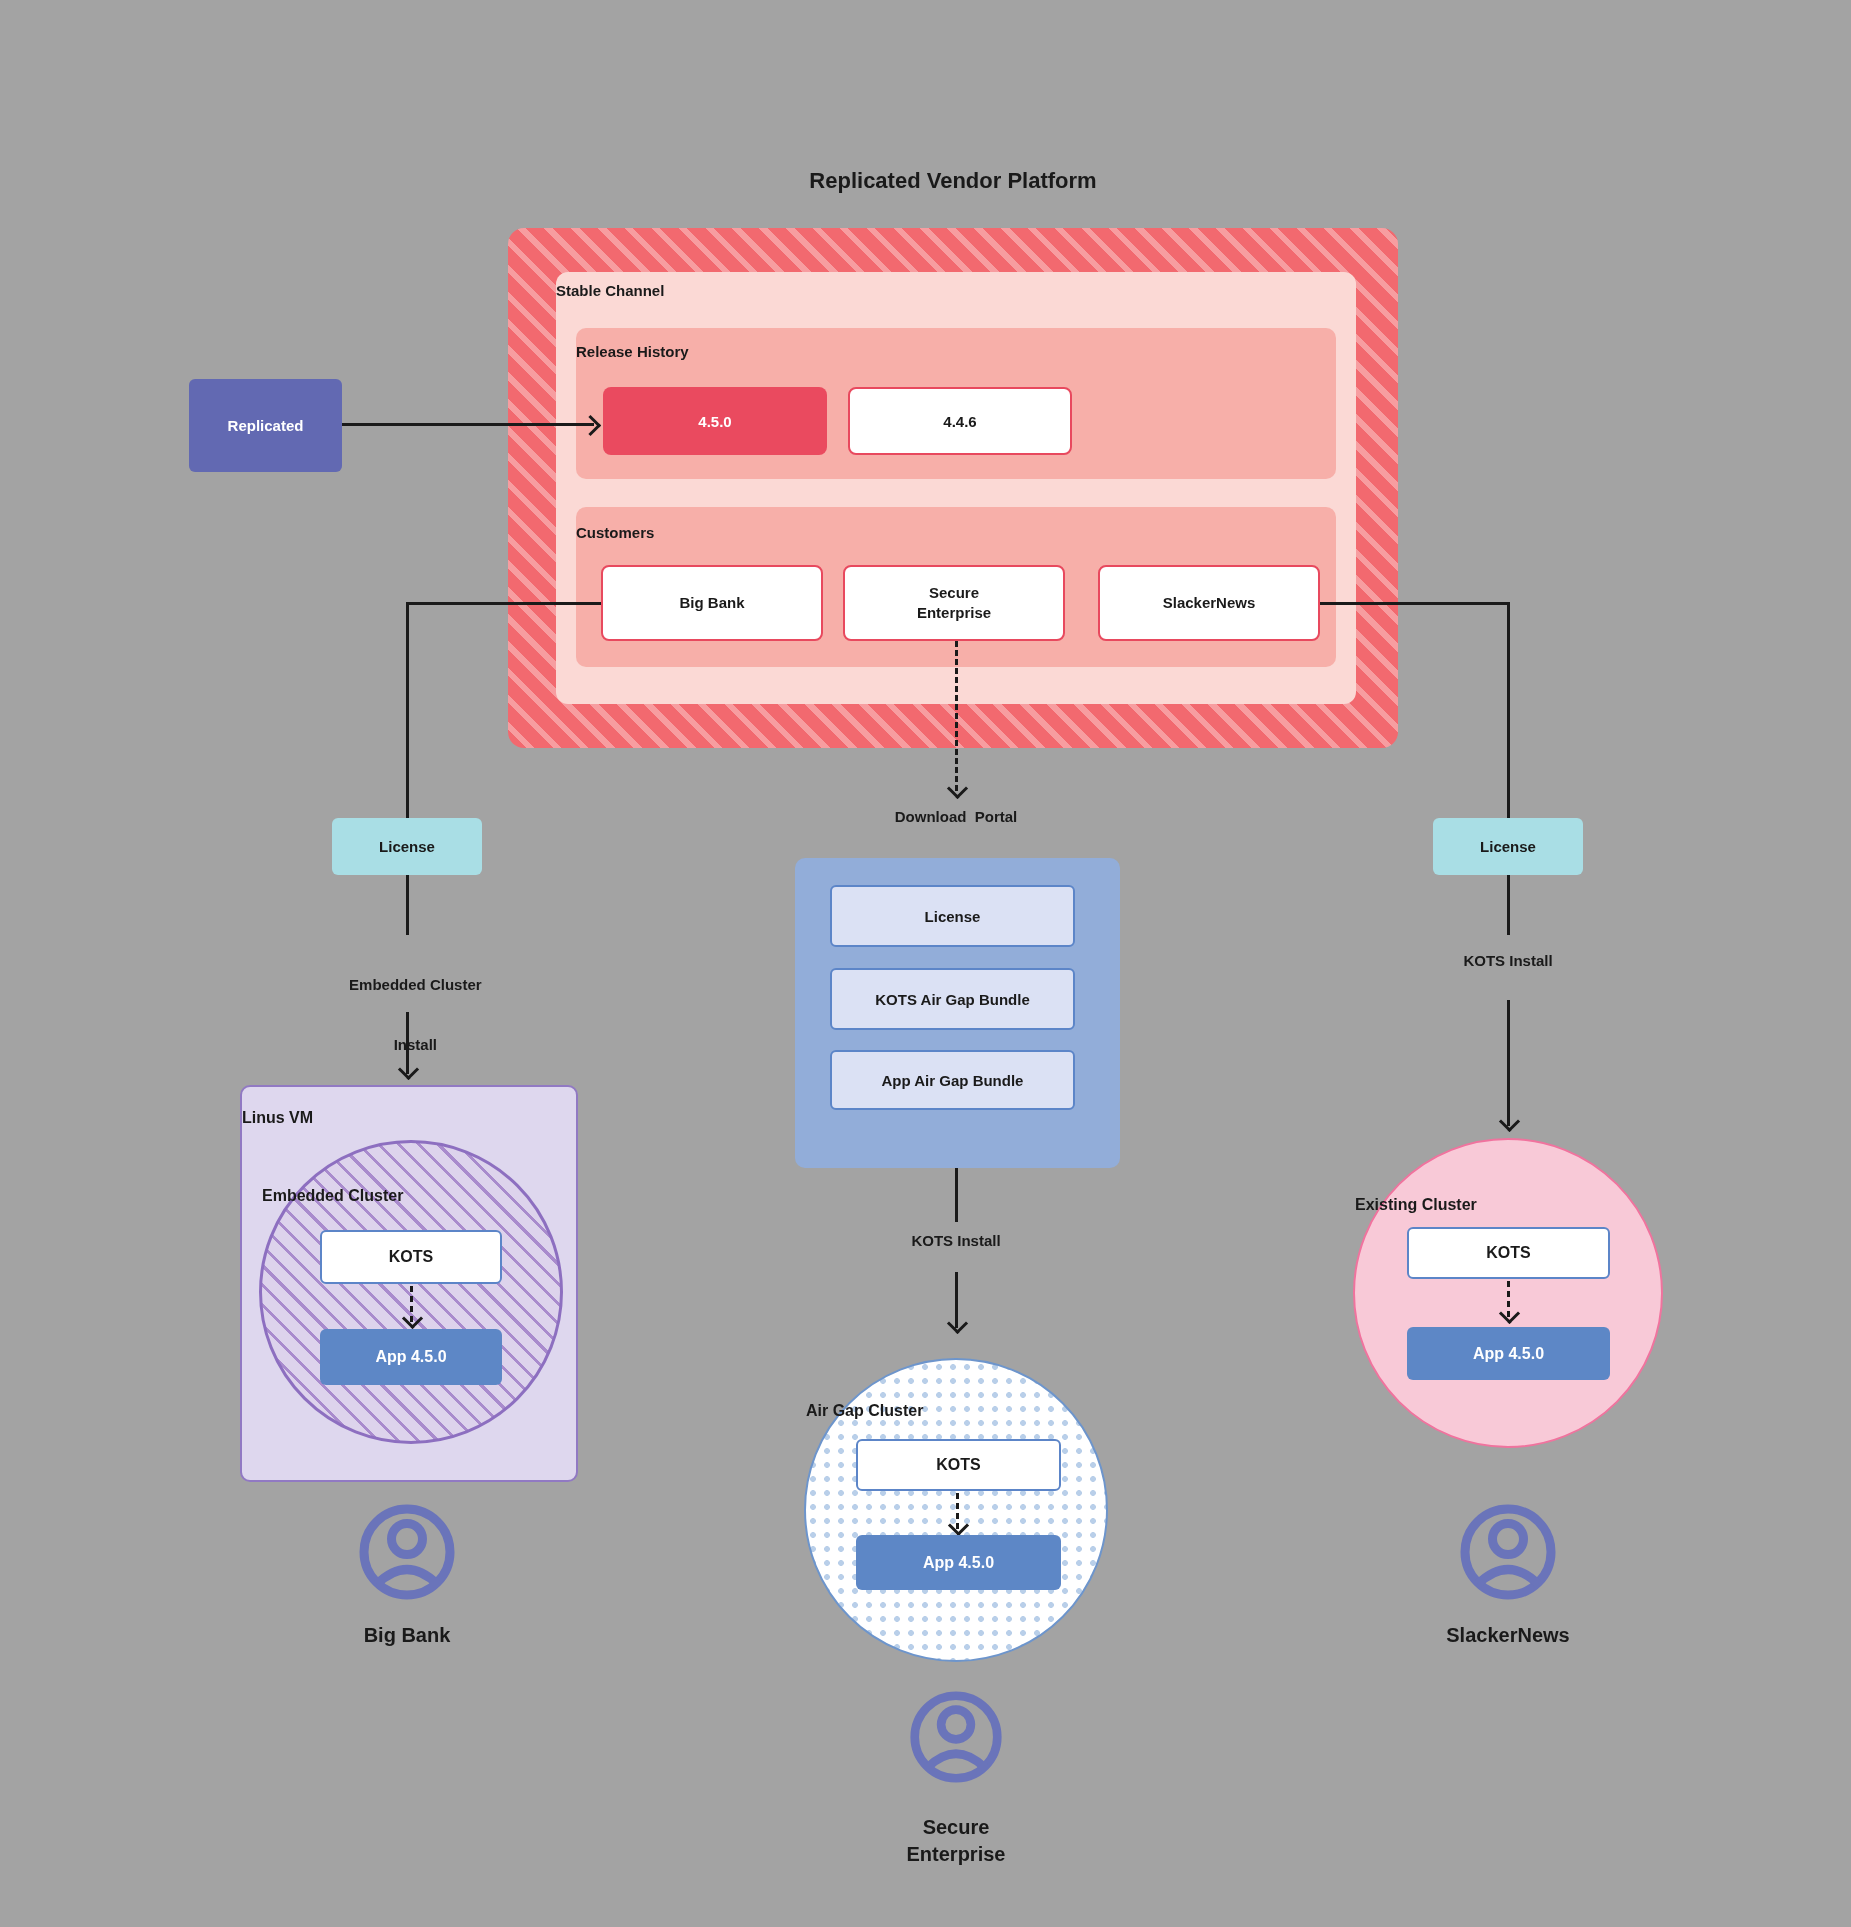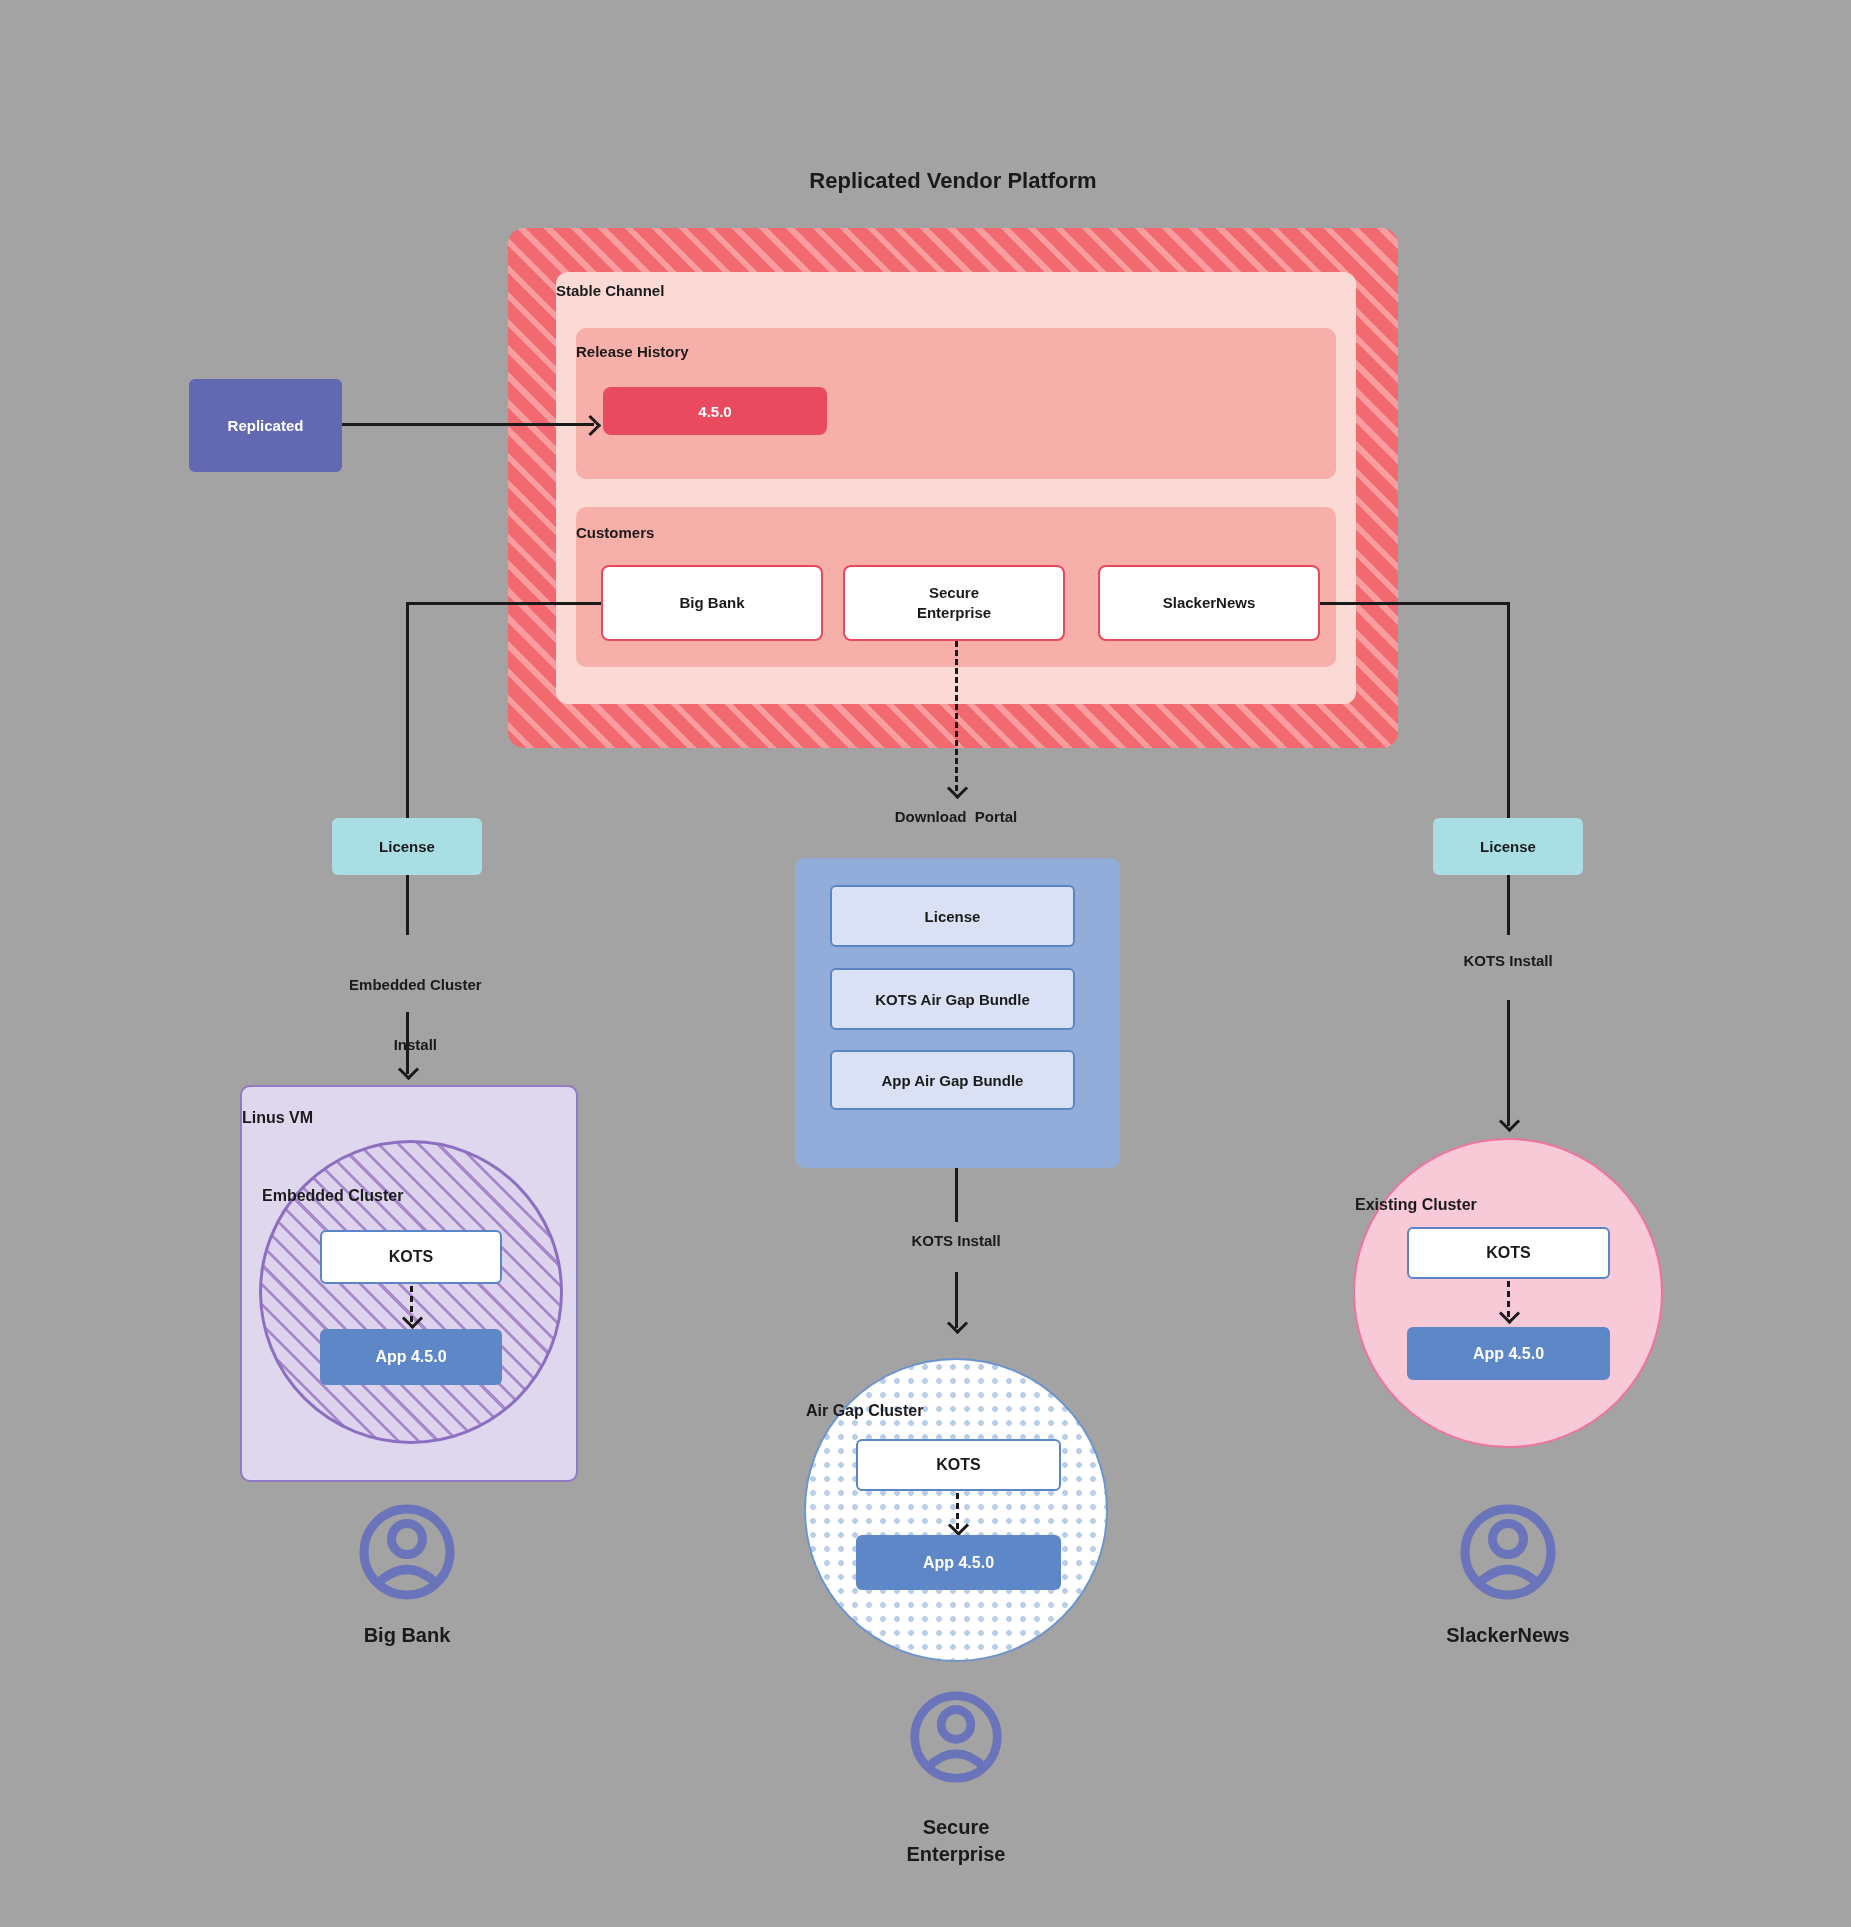--- a/index.html
+++ b/index.html
@@ -73,22 +73,25 @@
     <span>Replicated</span>
   </div>
 
   <div class="abs platform" style="left:508px; top:228px; width:890px; height:520px;">
 
     <div class="abs stable" style="left:48px; top:44px; width:800px; height:432px;">
       <div class="lbl sec-lbl" style="top:10px;">Stable Channel</div>
 
       <div class="abs section" style="left:20px; top:56px; width:760px; height:151px;">
         <div class="lbl sec-lbl" style="top:15px;">Release History</div>
-        <div class="abs rel-cur center" style="left:27px; top:59px; width:224px; height:48px;">
+        <div class="abs rel-cur center" style="left:27px; top:59px; width:224px; height:68px;">
           <span>4.5.0</span>
+        </div>
+        <div class="abs rel-prev center" style="left:272px; top:59px; width:224px; height:68px;">
+          <span>4.4.6</span>
         </div>
       </div>
 
       <div class="abs section" style="left:20px; top:235px; width:760px; height:160px;">
         <div class="lbl sec-lbl" style="top:17px;">Customers</div>
         <div class="abs cust center" style="left:25px; top:58px; width:222px; height:76px;">
           <span>Big Bank</span>
         </div>
         <div class="abs cust center" style="left:267px; top:58px; width:222px; height:76px;">
           <span style="max-width:100px;">Secure Enterprise</span>

